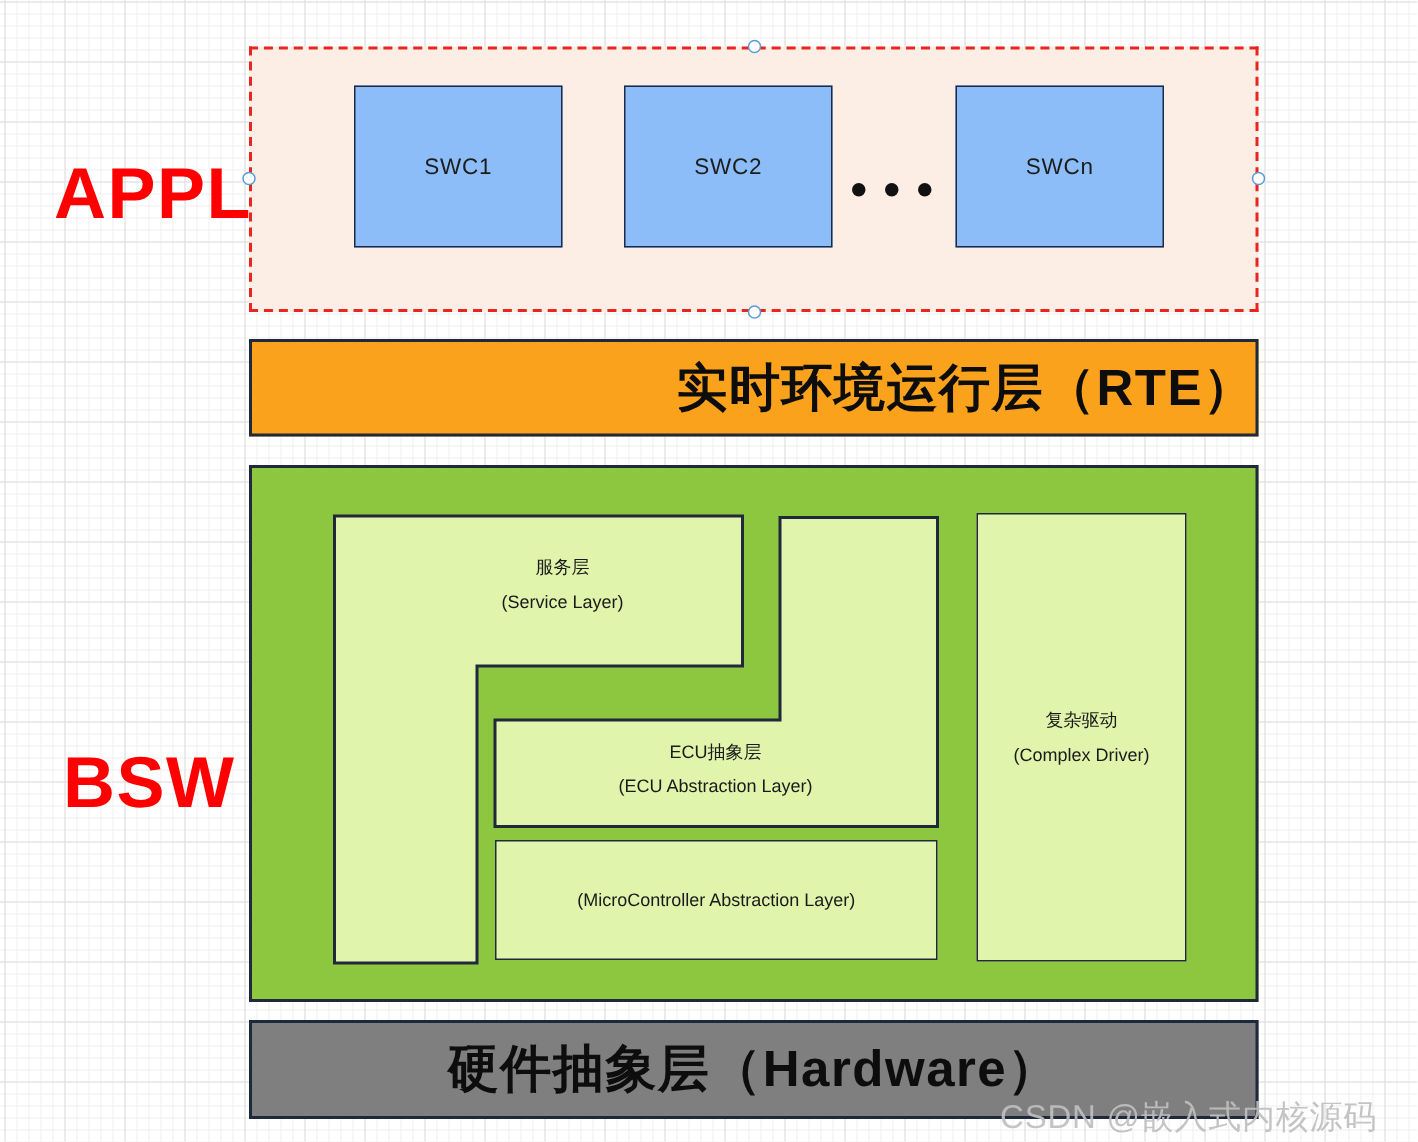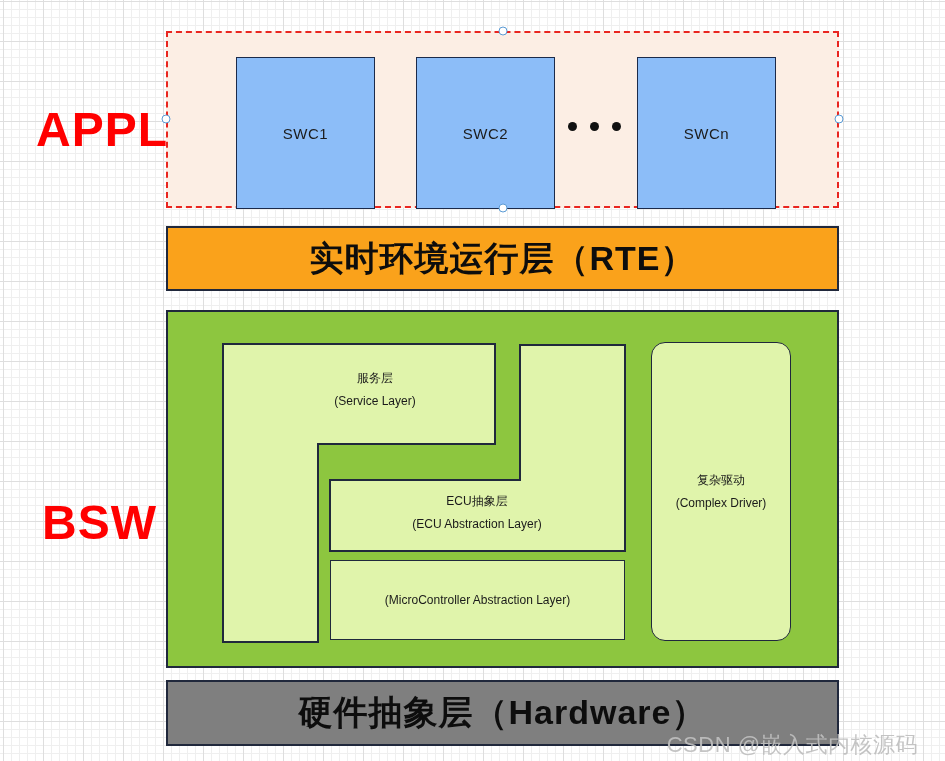--- a/index.html
+++ b/index.html
@@ -27,21 +27,21 @@
     background:var(--appl-fill);
     border:2.5px dashed var(--appl-border);
   }
   .side-label{
     color:var(--label-red);
     font-size:48px;font-weight:600;letter-spacing:1px;line-height:1;margin-top:19px;
   }
   .appl-label{left:36px;top:87px;}
   .bsw-label{left:42px;top:480px;}
   .swc{
-    top:57px;width:139px;height:152px;
+    top:57px;width:139px;height:108px;
     background:var(--swc-fill);
     border:1.5px solid var(--swc-border);
     display:flex;align-items:center;justify-content:center;
     font-size:15px;color:#1c1c1c;letter-spacing:.5px;
   }
   .swc1{left:236px;} .swc2{left:416px;} .swcn{left:637px;align-items:center;}
   .dots{left:568px;top:122px;display:flex;gap:13px;}
   .dots i{width:9px;height:9px;border-radius:50%;background:#111;display:block;}
 
   .handle{
@@ -52,37 +52,37 @@
   .h-top{left:503px;top:31px;} .h-bottom{left:503px;top:208px;}
   .h-left{left:166px;top:119px;} .h-right{left:839px;top:119px;}
 
   
   .bar{
     left:166px;width:673px;
     display:flex;align-items:center;justify-content:center;
     border:2px solid var(--dark-border);
     font-size:34px;font-weight:bold;color:#0d0d0d;letter-spacing:1px;
   }
-  .rte-bar{top:226px;height:65px;background:var(--orange);}
+  .rte-bar{top:226px;height:65px;background:var(--orange);justify-content:flex-end;}
   .hw-bar{top:680px;height:66px;background:var(--gray);}
 
   
   .bsw-box{
     left:166px;top:310px;width:673px;height:358px;
     background:var(--green);
     border:2px solid var(--dark-border);
   }
   .bsw-box svg{position:absolute;left:0;top:0;}
   .block{
     background:var(--light-green);
     border:1.5px solid var(--dark-border);
     display:flex;flex-direction:column;align-items:center;justify-content:center;
   }
   .mcal{left:162px;top:248px;width:295px;height:80px;}
-  .cdd{left:483px;top:30px;width:140px;height:299px;border-radius:14px;}
+  .cdd{left:483px;top:30px;width:140px;height:299px;}
   .blk-text{
     text-align:center;font-size:12px;line-height:23px;color:#1a1a1a;
   }
   .svc-text{left:77px;top:55px;width:260px;}
   .ecu-text{left:179px;top:178px;width:260px;}
 
   
   .watermark{
     right:27px;top:730px;z-index:9;
     font-size:22px;color:var(--watermark-gray);opacity:.92;letter-spacing:.5px;

